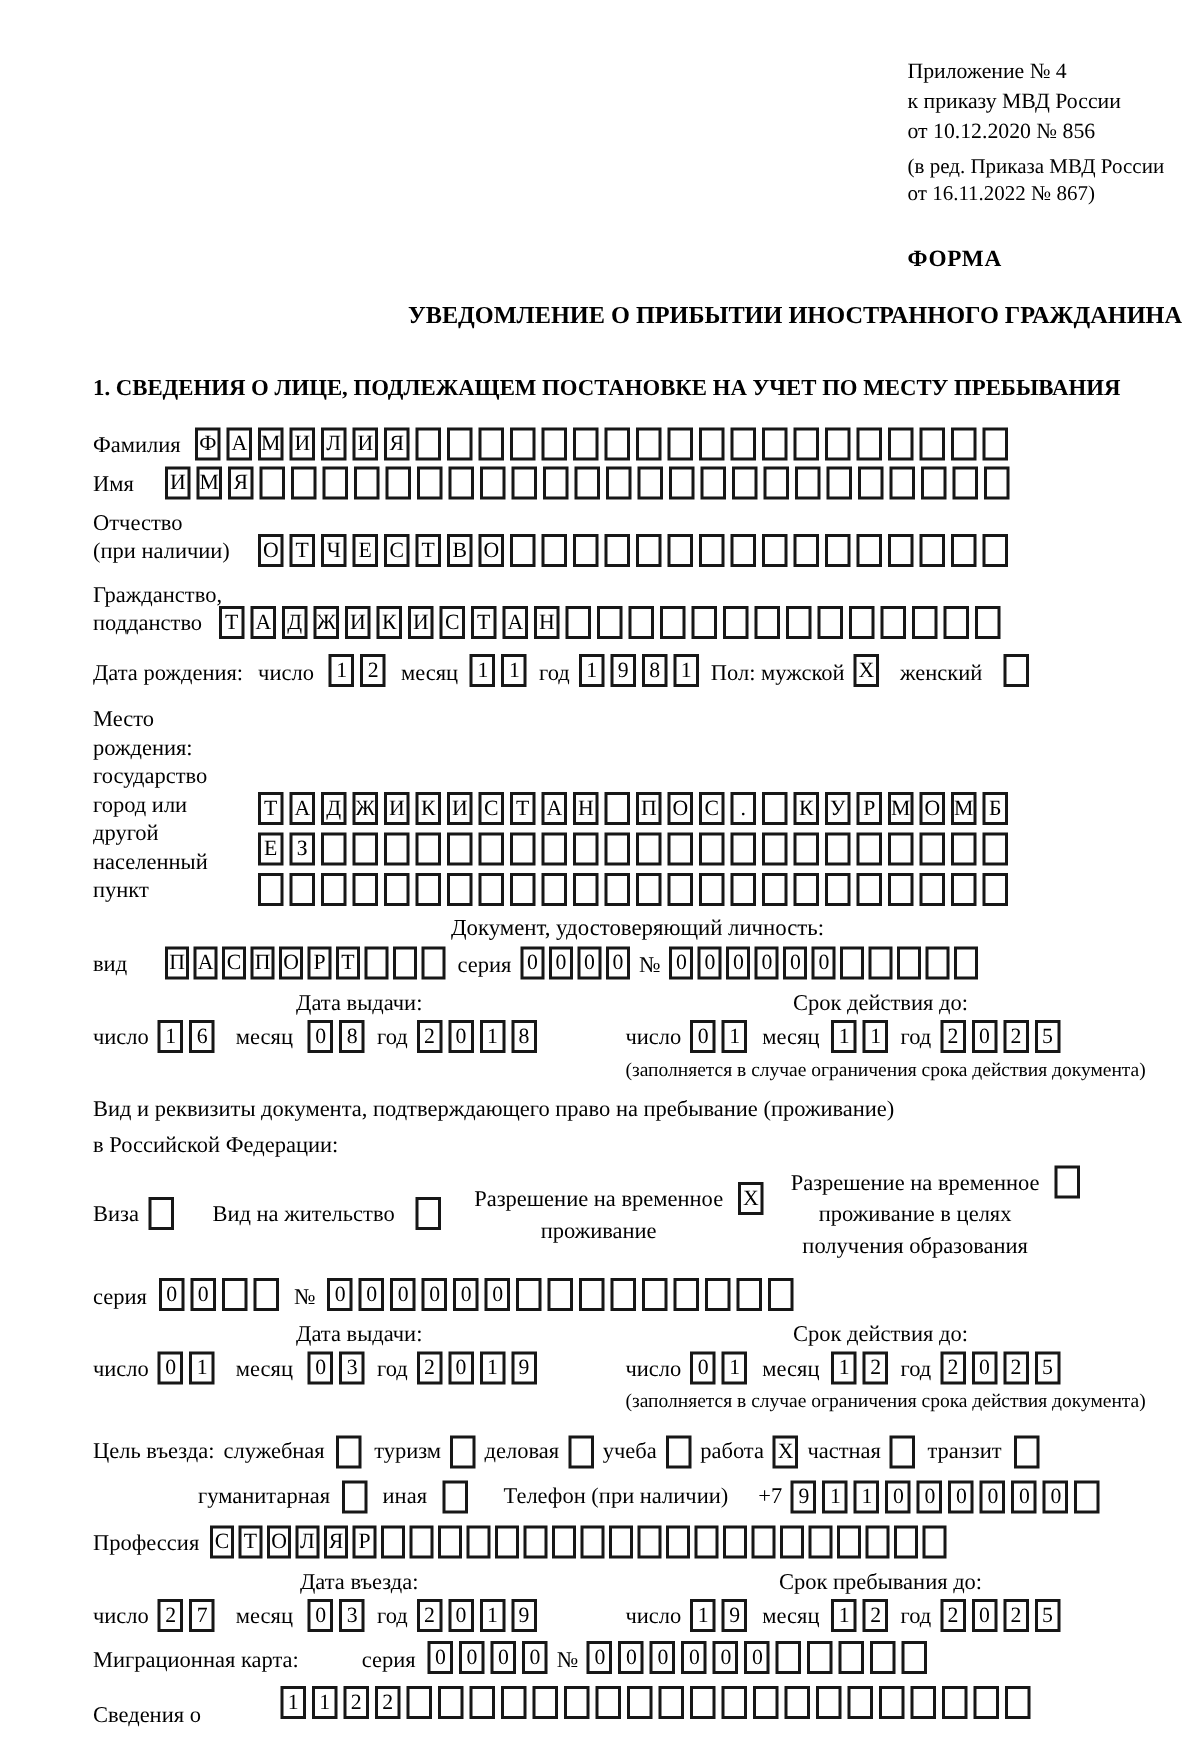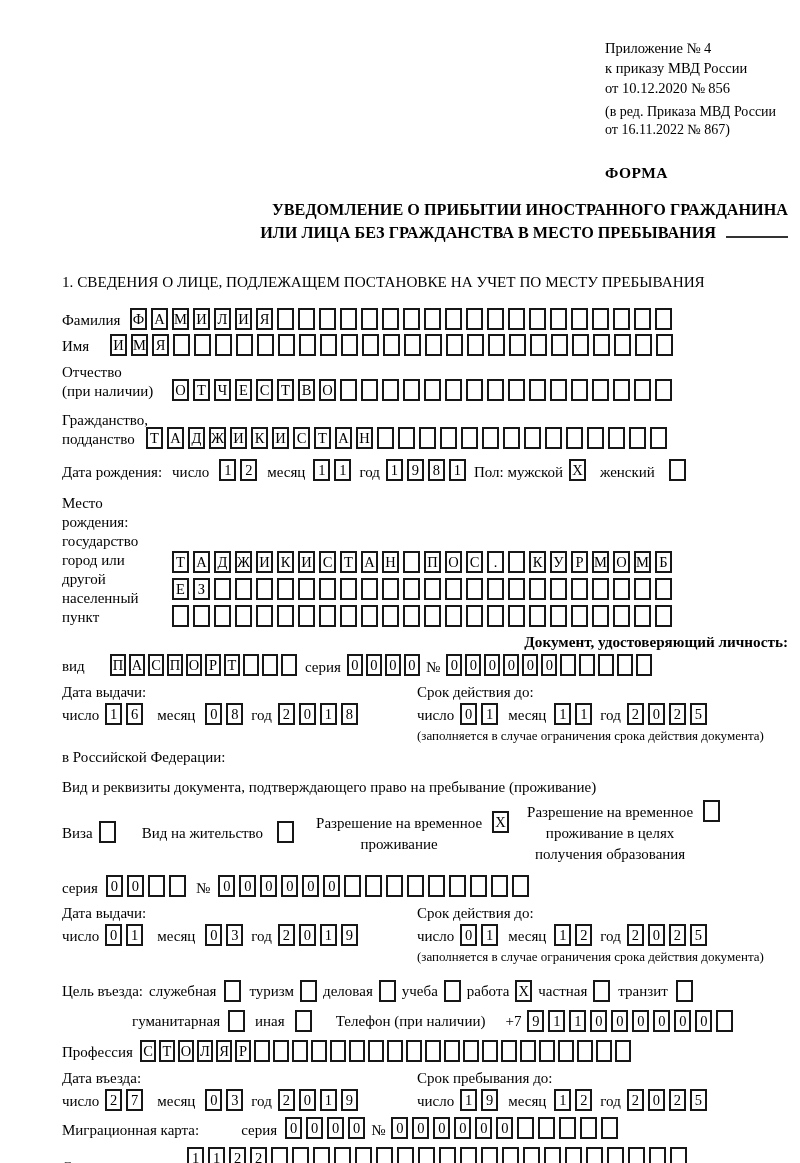--- a/index.html
+++ b/index.html
@@ -9,21 +9,21 @@
 
   
   .appendix{width:185px;margin-left:543px;font-size:14.5px;line-height:20px;white-space:nowrap}
   .appendix .small{font-size:14px;line-height:18px;margin-top:5px}
   .form-label{font-weight:bold;text-align:left;margin-top:24px;font-size:15.5px;letter-spacing:.5px;padding-right:18px}
 
   
   .title{text-align:right;font-weight:bold;font-size:16.2px;line-height:23px;margin-top:16px}
   .title-underline{display:inline-block;width:62px;border-bottom:2px solid #333;height:14px;margin-left:10px}
 
-  .heading1{font-weight:normal;font-size:15.2px;margin-top:28px;white-space:nowrap}
+  .heading1{font-weight:bold;font-size:15.2px;margin-top:28px;white-space:nowrap}
 
   
   .frow{display:flex;align-items:flex-end;margin-top:3px}
   .flabel{flex:none;padding-top:4px;line-height:19px}
   .boxes{display:flex;gap:4px;flex-wrap:nowrap}
   .boxes.tight{gap:3px}
   .box{flex:none;width:17px;height:22px;border:2px solid #171717;text-align:center;line-height:18px;font-size:14.5px;background:#fff}
   .tight .box{width:16px}
   .bstack .boxes{margin-top:5px}
   .bstack .boxes:first-child{margin-top:0}
@@ -32,27 +32,27 @@
   .lbl-name{width:48px}
   .lbl-pat{width:110px}
   .lbl-cit{width:84px}
   .lbl-bp{width:110px}
   .lbl-prof{width:78px}
   .lbl-rep{width:125px}
   .lbl-kind{width:48px}
   .inline-lbl{padding-top:4px;flex:none}
   .gap6{margin-left:6px}.gap8{margin-left:8px}.gap10{margin-left:10px}.gap14{margin-left:14px}
 
-  .center-bold{font-weight:bold;text-align:right;margin-top:6px;font-size:15.2px}
+  .center-bold{font-weight:normal;text-align:center;margin-top:6px;font-size:15.2px}
 
   
   .datecols{display:flex;margin-top:8px}
   .dc-left{width:355px}
   .dc-right{width:340px}
-  .dc-head{margin-bottom:2px}
+  .dc-head{text-align:center;margin-bottom:2px}
   .dc-row{display:flex;align-items:flex-start}
   .dc-row .inline-lbl{padding-top:4px}
   .note{font-size:13px;margin-top:3px;white-space:nowrap}
 
   .plain{margin-top:8px;line-height:22px}
 
   
   .opts{display:flex;align-items:center;margin-top:2px}
   .opt{display:flex;align-items:flex-start}
   .opt-label{line-height:21px;padding-top:2px}
@@ -72,21 +72,20 @@
     <div>от 10.12.2020 № 856</div>
     <div class="small">
       <div>(в ред. Приказа МВД России</div>
       <div>от 16.11.2022 № 867)</div>
     </div>
     <div class="form-label">ФОРМА</div>
   </div>
 
   <div class="title">
     <div>УВЕДОМЛЕНИЕ О ПРИБЫТИИ ИНОСТРАННОГО ГРАЖДАНИНА</div>
-    <div><span>ИЛИ ЛИЦА БЕЗ ГРАЖДАНСТВА В МЕСТО ПРЕБЫВАНИЯ</span><span class="title-underline"></span></div>
   </div>
 
   <div class="heading1">1. СВЕДЕНИЯ О ЛИЦЕ, ПОДЛЕЖАЩЕМ ПОСТАНОВКЕ НА УЧЕТ ПО МЕСТУ ПРЕБЫВАНИЯ</div>
 
   <div class="frow" style="margin-top:16px">
     <div class="flabel lbl-surname">Фамилия</div>
     <div class="boxes">
         <span class="box">Ф</span>
         <span class="box">А</span>
         <span class="box">М</span>
@@ -414,22 +413,22 @@
             <span class="box">2</span>
             <span class="box">0</span>
             <span class="box">2</span>
             <span class="box">5</span>
           </div>
       </div>
       <div class="note">(заполняется в случае ограничения срока действия документа)</div>
     </div>
   </div>
 
+  <div class="plain">Вид и реквизиты документа, подтверждающего право на пребывание (проживание)</div>
   <div class="plain" style="margin-top:2px">в Российской Федерации:</div>
-  <div class="plain">Вид и реквизиты документа, подтверждающего право на пребывание (проживание)</div>
 
   <div class="opts">
     <div class="opt">
       <span class="opt-label">Виза</span>
       <div class="boxes gap6">
           <span class="box"></span>
         </div>
     </div>
     <div class="opt" style="margin-left:26px">
       <span class="opt-label">Вид на жительство</span>

